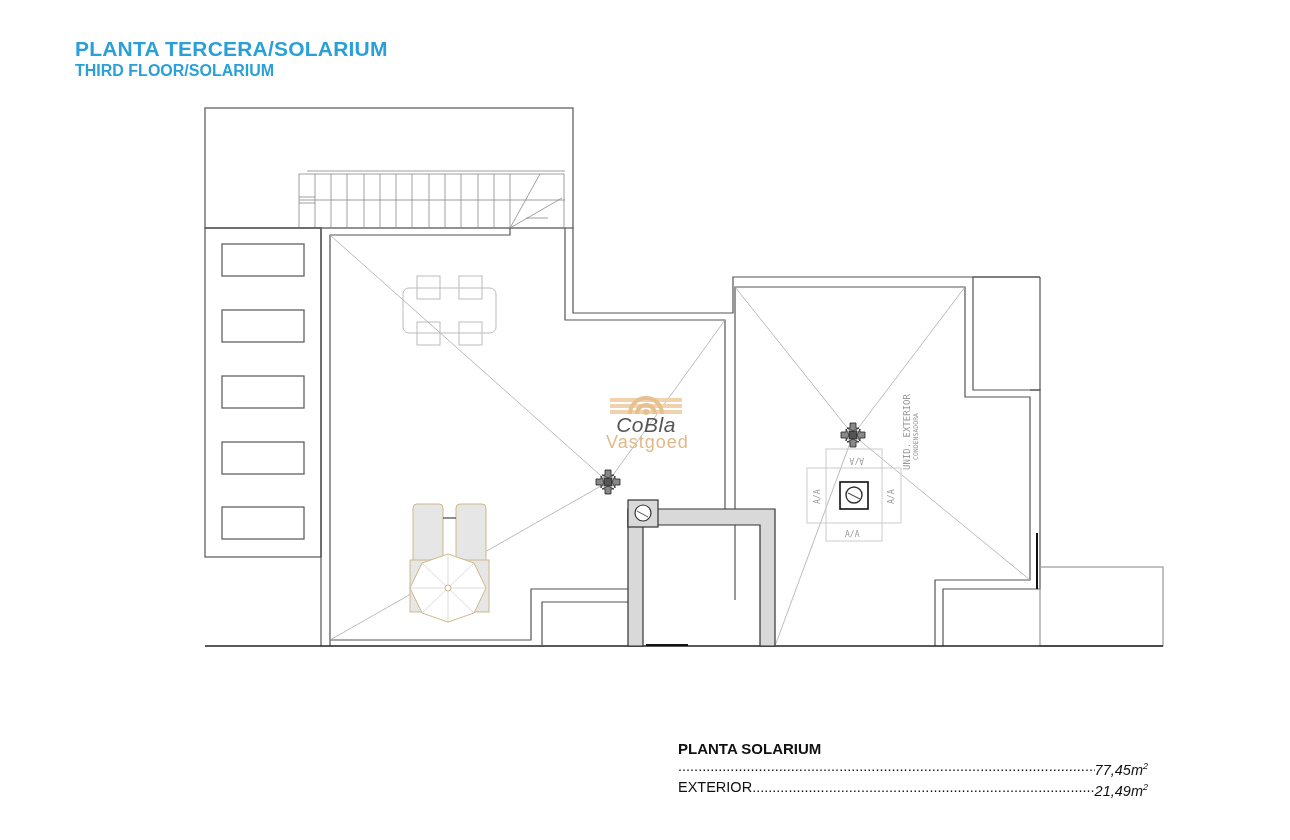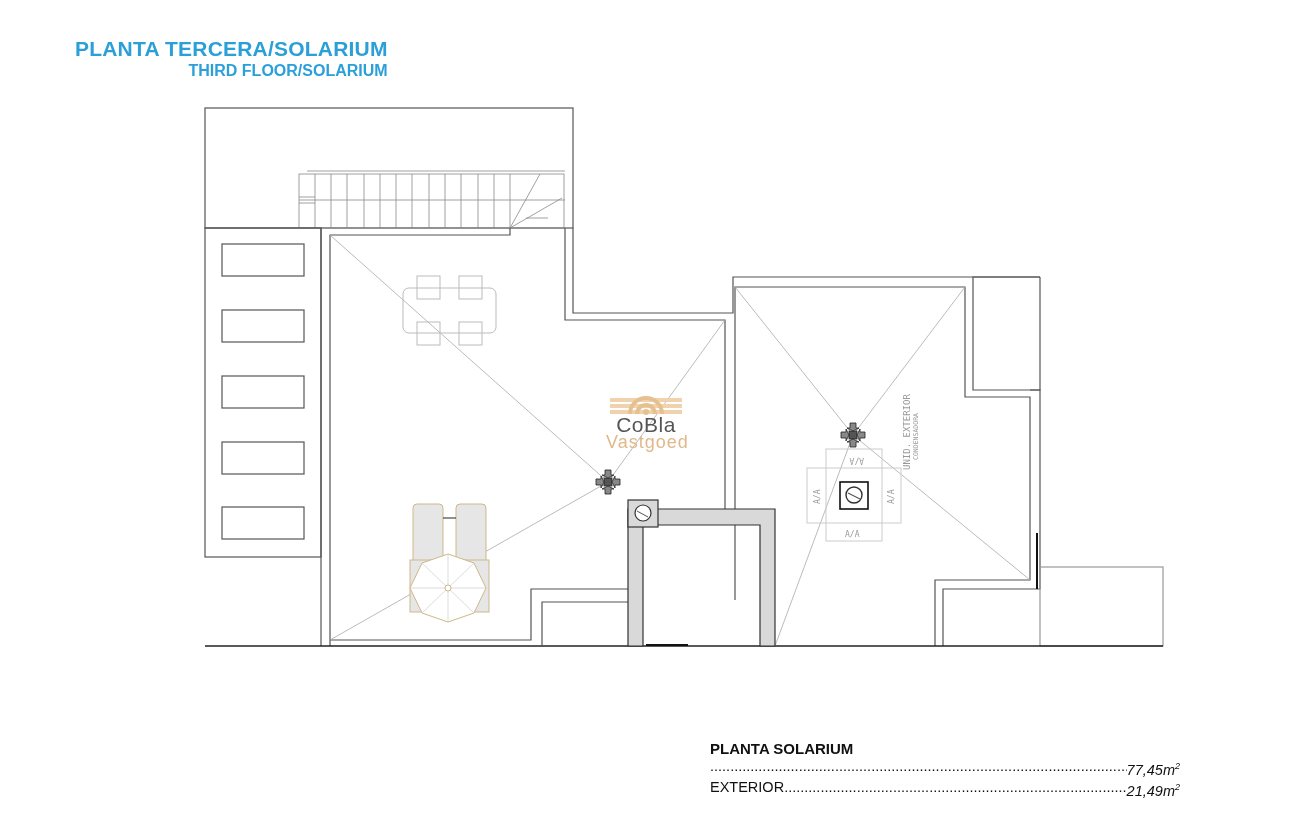--- a/index.html
+++ b/index.html
@@ -1,30 +1,30 @@
 <!DOCTYPE html>
 <html><head>
   <meta charset="utf-8">
   <style>
     html, body { margin: 0; padding: 0; background: #ffffff; }
     body { width: 1290px; height: 840px; position: relative; overflow: hidden; font-family: "Liberation Sans", sans-serif; }
     .title-block { position: absolute; left: 75px; top: 36px; }
     .title-main { color: #2a9fd8; font-weight: bold; font-size: 21px; letter-spacing: 0.2px; line-height: 25px; }
-    .title-sub { color: #2a9fd8; font-weight: bold; font-size: 16px; line-height: 20px; text-align: right; }
+    .title-sub { color: #2a9fd8; font-weight: bold; font-size: 16px; line-height: 20px; }
     .plan { position: absolute; left: 0; top: 0; }
-    .summary { position: absolute; left: 710px; top: 740px; width: 470px; color: #111; }
+    .summary { position: absolute; left: 678px; top: 740px; width: 470px; color: #111; }
     .summary-title { font-weight: bold; font-size: 15px; line-height: 18px; }
     .summary-row { display: flex; font-size: 14.5px; line-height: 17px; }
     .summary-row .lbl { white-space: nowrap; }
     .summary-row .dots { flex: 1; overflow: hidden; white-space: nowrap; }
     .summary-row .dots::after { content: "..............................................................................................................................................................."; }
     .summary-row .val { white-space: nowrap; font-style: italic; }
     .summary-row .val sup { font-size: 9px; }
     .logo { position: absolute; left: 606px; top: 394px; width: 80px; text-align: center; }
-    .logo-name { font-size: 21px; color: #555; line-height: 22px; letter-spacing: 0.5px; }
+    .logo-name { font-size: 21px; color: #555; line-height: 22px; letter-spacing: 0.5px; font-style: italic; }
     .logo-sub { font-size: 18px; color: #e0b98a; line-height: 13px; letter-spacing: 1px; }
   </style>
 </head>
 <body>
 
 <div class="title-block">
   <div class="title-main">PLANTA TERCERA/SOLARIUM</div>
   <div class="title-sub">THIRD FLOOR/SOLARIUM</div>
 </div>
 

